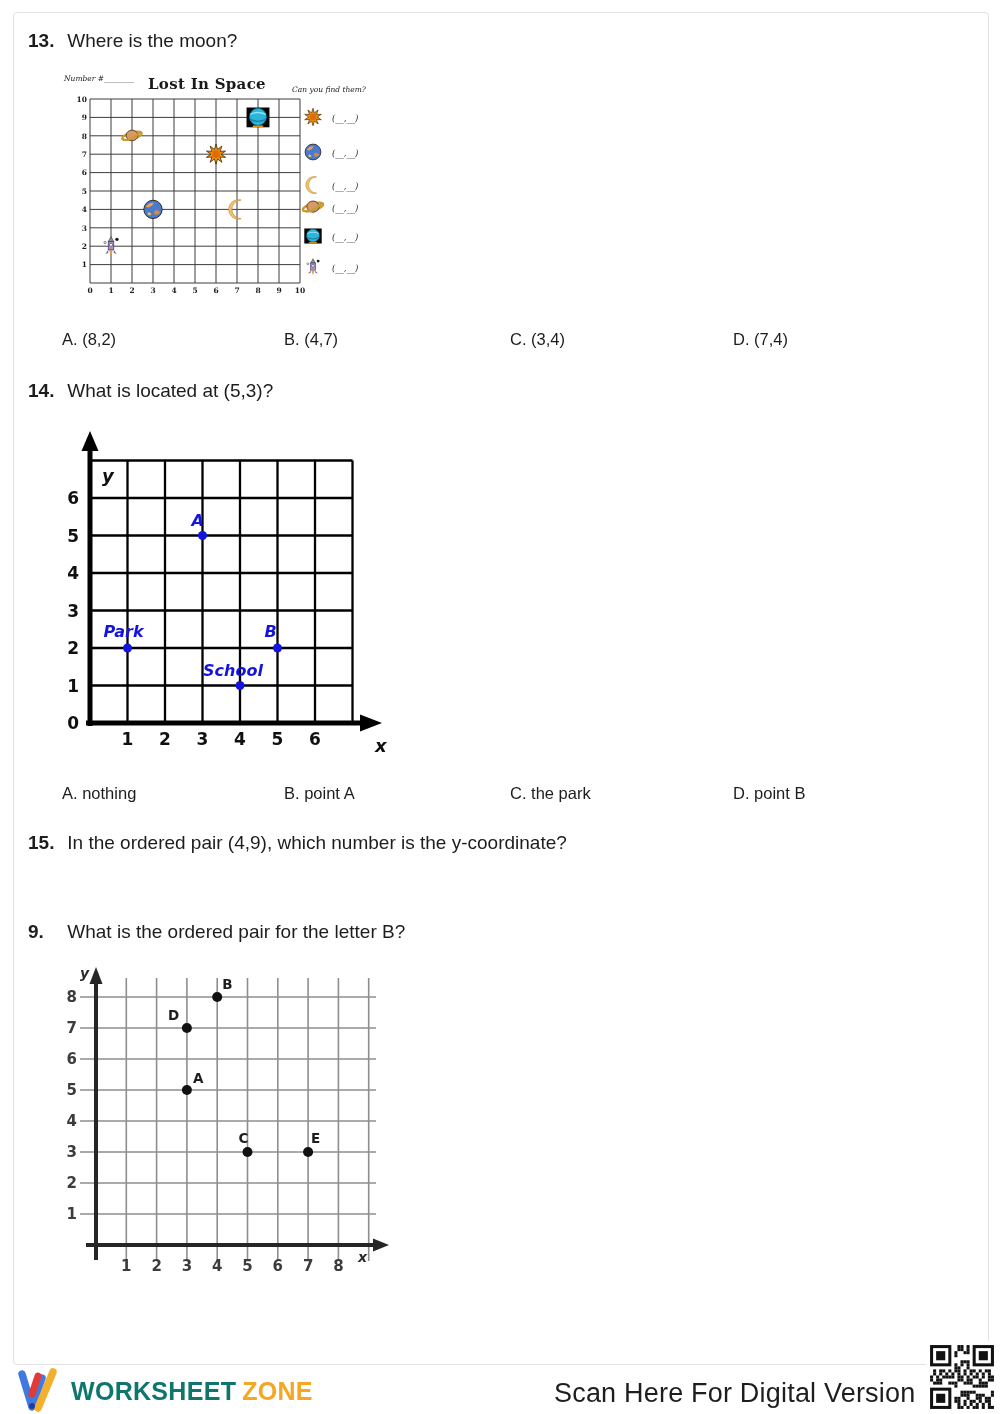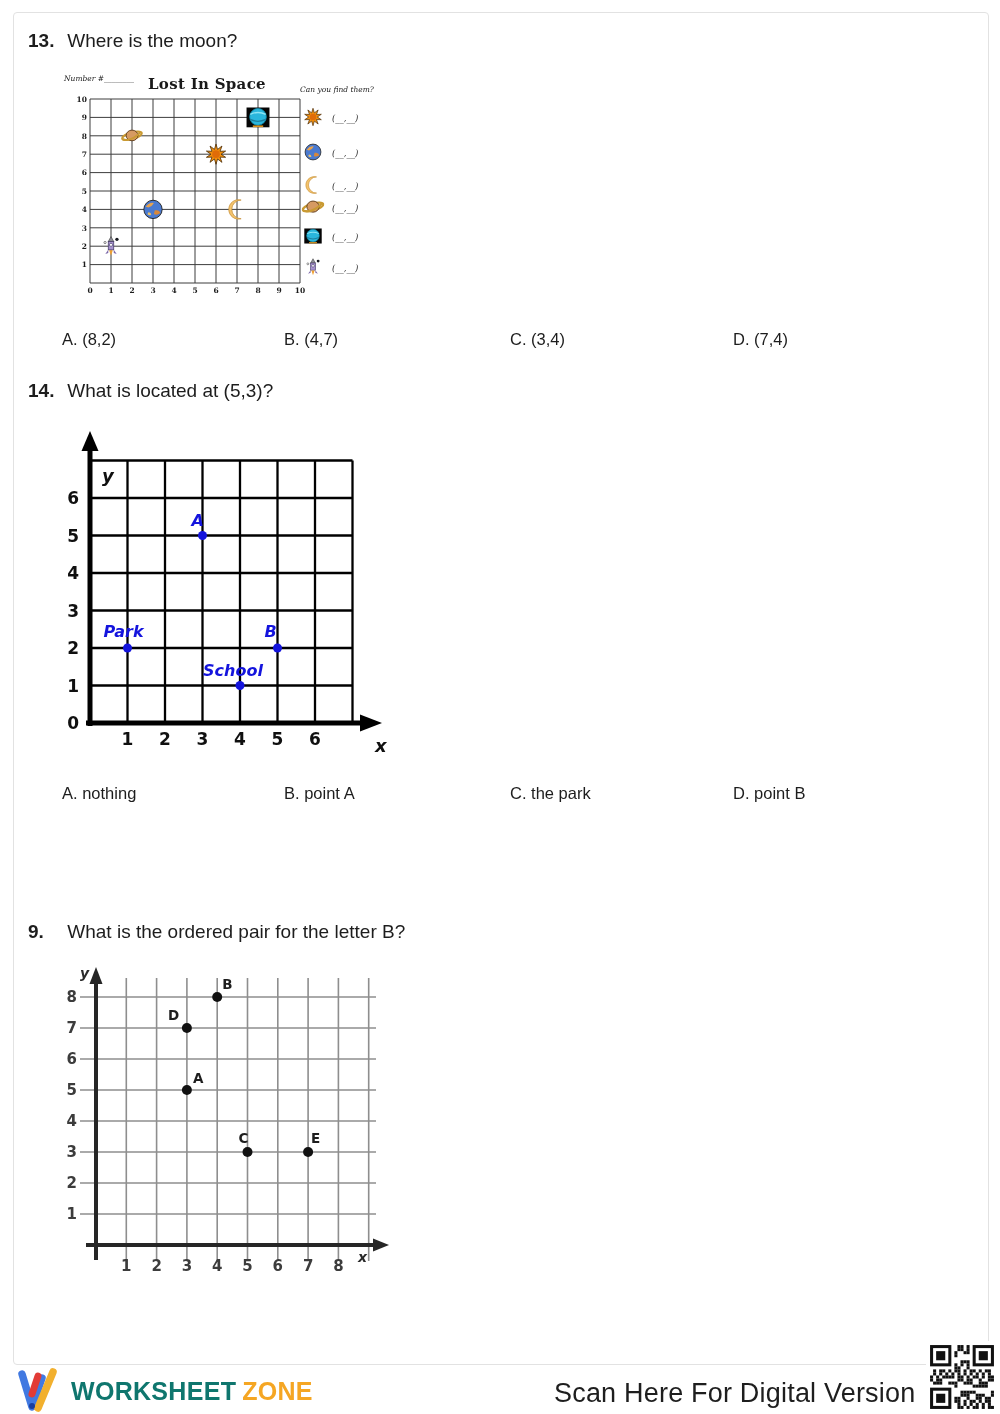--- a/index.html
+++ b/index.html
@@ -10,21 +10,21 @@
   .q-head{position:absolute;left:28px;font-size:19px;line-height:22px;white-space:nowrap;}
   .q-num{font-weight:bold;display:inline-block;min-width:34px;}
   .opt-row{position:absolute;left:0;width:1000px;height:22px;font-size:16.5px;text-align:right;}
   .opt{position:absolute;white-space:nowrap;}
   .fig{position:absolute;}
   .fig svg.plot{position:absolute;left:0;top:0;}
   .fs-head{position:absolute;white-space:nowrap;color:#1a1a1a;}
   .fs-number{left:4px;top:2px;font:italic 7.5px "DejaVu Serif",serif;}
   .fs-title{left:88px;top:3px;width:112px;text-align:left;
             font:700 15px "DejaVu Serif",serif;letter-spacing:.3px;}
-  .fs-legend-title{left:240px;top:13px;font:italic 7.5px "DejaVu Serif",serif;}
+  .fs-legend-title{left:232px;top:13px;font:italic 7.5px "DejaVu Serif",serif;}
   .f1-tick{font:700 7.5px "DejaVu Serif",serif;fill:#1c1c1c;}
   .f1-blank{font:italic 8.5px "DejaVu Serif",serif;fill:#2a2a2a;}
   .f2-tick{font:700 17px "DejaVu Sans",sans-serif;fill:#101010;}
   .f2-axis{font:italic 700 18px "DejaVu Sans",sans-serif;fill:#101010;}
   .f2-label{font:italic 700 16px "DejaVu Sans",sans-serif;}
   .f3-tick{font:600 15px "DejaVu Sans",sans-serif;fill:#3c3c3c;}
   .f3-axis{font:italic 700 14px "DejaVu Sans",sans-serif;fill:#2a2a2a;}
   .f3-label{font:600 13.5px "DejaVu Sans",sans-serif;fill:#1e1e1e;}
   .footer-logo{position:absolute;left:16px;top:1366px;height:50px;display:flex;
                align-items:center;gap:9px;}
@@ -215,20 +215,24 @@
       </svg>
   </div>
 
   <div class="opt-row" style="top:784px">
     <span class="opt" style="left:62px">A. nothing</span>
     <span class="opt" style="left:284px">B. point A</span>
     <span class="opt" style="left:510px">C. the park</span>
     <span class="opt" style="left:733px">D. point B</span>
   </div>
 
+  <div class="q-head" style="top:832px">
+    <span class="q-num">15.</span>
+    <span class="q-text">In the ordered pair (4,9), which number is the y-coordinate?</span>
+  </div>
 
 
   <div class="q-head" style="top:921px">
     <span class="q-num">9.</span>
     <span class="q-text">What is the ordered pair for the letter B?</span>
   </div>
 
   <div class="fig" id="fig-letters" style="left:58px;top:958px;width:345px;height:340px">
     <svg class="plot" id="letters-svg" width="345" height="340">
         <line x1="68.3" y1="20" x2="68.3" y2="303" stroke="#8e8e8e" stroke-width="1.6"></line>

